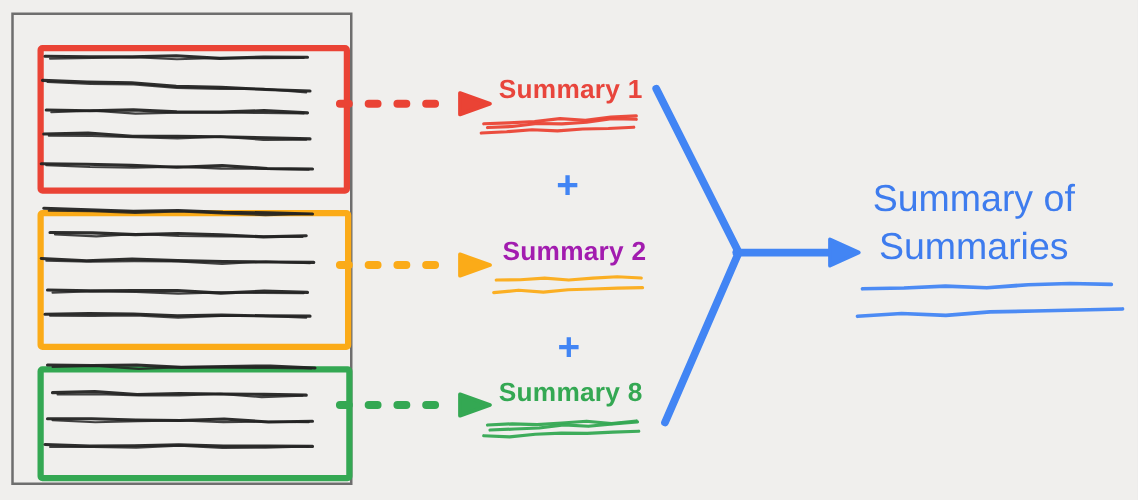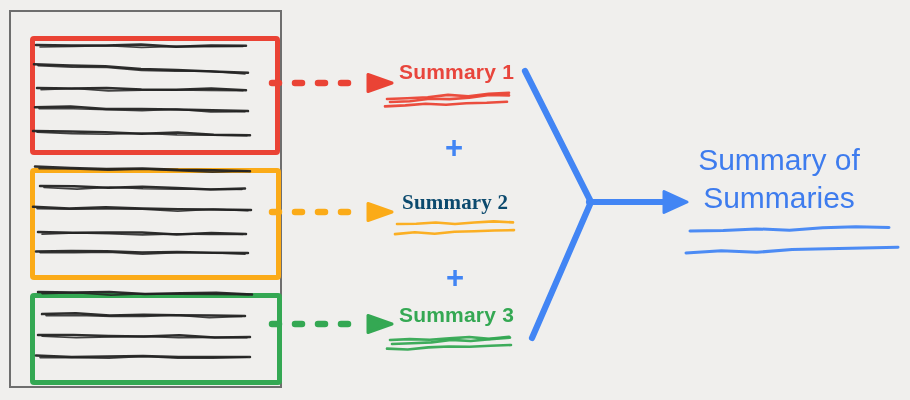--- a/index.html
+++ b/index.html
@@ -23,21 +23,21 @@
     background:transparent;
   }
   .section-red{left:19px;top:24px;width:250px;height:119px;border:5px solid #ea4335;}
   .section-orange{left:19px;top:156px;width:251px;height:112px;border:5px solid #fbab18;}
   .section-green{left:19px;top:281px;width:252px;height:92px;border:5px solid #34a853;}
   .deco{position:absolute;left:0;top:0;width:910px;height:400px;pointer-events:none;}
   .summary-label{
     position:absolute;font-size:21px;font-weight:700;letter-spacing:.2px;white-space:nowrap;
   }
   .summary-1{left:399px;top:60px;color:#e8453c;}
-  .summary-2{left:402px;top:190px;color:#0c4a6e;font-family:Liberation Serif, serif;}
+  .summary-2{left:402px;top:190px;color:#a21caf;}
   .summary-3{left:399px;top:303px;color:#34a853;}
   .plus-sign{
     position:absolute;width:44px;text-align:center;
     color:#4285f4;font-size:31px;font-weight:700;line-height:28px;
   }
   .plus-1{left:432px;top:134px;}
   .plus-2{left:433px;top:264px;}
   .result-label{
     position:absolute;left:662px;top:141px;width:234px;
     text-align:center;color:#3e7cee;font-size:30px;font-weight:400;line-height:38px;
@@ -109,19 +109,19 @@
         <polygon points="664,191.5 664,212.5 687,202" fill="#4285f4" stroke="#4285f4" stroke-width="3" stroke-linejoin="round"></polygon>
       </g>
     <g id="g-result-scribbles">
         <polyline points="690.0,231.0 723.2,230.4 756.3,228.9 789.5,230.2 822.7,227.8 855.8,226.8 889.0,227.5" fill="none" stroke="#4285f4" stroke-width="3" stroke-linecap="round" stroke-linejoin="round" opacity="0.95"></polyline>
         <polyline points="686.0,253.0 721.3,250.8 756.7,252.3 792.0,249.5 827.3,248.8 862.7,248.0 898.0,247.2" fill="none" stroke="#4285f4" stroke-width="3" stroke-linecap="round" stroke-linejoin="round" opacity="0.95"></polyline>
       </g>
   </svg>
 
   <div class="summary-label summary-1">Summary 1</div>
   <div class="summary-label summary-2">Summary 2</div>
-  <div class="summary-label summary-3">Summary 3</div>
+  <div class="summary-label summary-3">Summary 8</div>
 
   <div class="plus-sign plus-1">+</div>
   <div class="plus-sign plus-2">+</div>
 
   <div class="result-label">Summary of Summaries</div>
 </div>
 
 </body></html>

